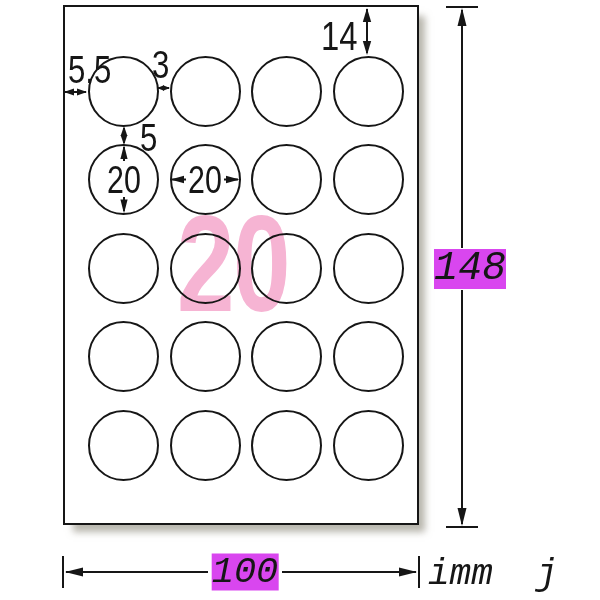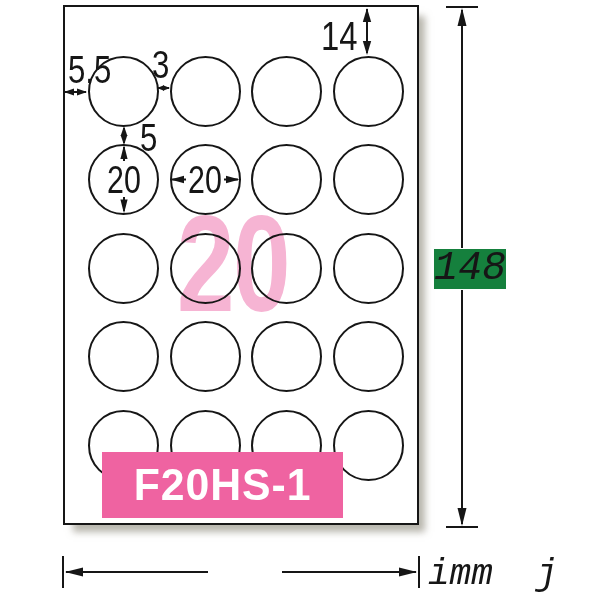--- a/index.html
+++ b/index.html
@@ -37,21 +37,21 @@
   .ann-layer{position:absolute;inset:0;z-index:4;pointer-events:none;}
   .ann-layer svg{position:absolute;inset:0;}
   .dim-num{
     position:absolute;color:var(--line);font-size:38px;line-height:1;
     transform:scaleX(0.82);transform-origin:left top;white-space:nowrap;
   }
   .dim-num.centered{transform:translate(-50%,-50%) scaleX(0.80);transform-origin:center;}
   .mono-dim{
     position:absolute;color:var(--line);
     font-family:"Liberation Mono",monospace;font-style:italic;
-    line-height:1;white-space:pre;background:#15803d;
+    line-height:1;white-space:pre;background:#d946ef;
   }
   .mono-dim.centered{transform:translate(-50%,-50%);}
 
   
   .code-box{
     position:absolute;left:102px;top:452px;width:241px;height:66px;
     background:var(--code-bg);z-index:5;
     display:flex;align-items:center;justify-content:center;
   }
   .code-box span{
@@ -138,20 +138,18 @@
     </svg>
 
     <div class="dim-num" style="left:68px;top:51px;">5.5</div>
     <div class="dim-num" style="left:152px;top:46px;">3</div>
     <div class="dim-num" style="left:321px;top:16px;font-size:40px;">14</div>
     <div class="dim-num" style="left:140px;top:119px;">5</div>
     <div class="dim-num centered" style="left:124px;top:180px;">20</div>
     <div class="dim-num centered" style="left:205px;top:180px;">20</div>
 
     <div class="mono-dim centered" style="left:470px;top:269px;font-size:40px;">148</div>
+    <div class="mono-dim centered" style="left:245px;top:572px;font-size:37px;">100</div>
     <div class="mono-dim" style="left:428px;top:557px;font-size:36px;background:transparent;">imm  j</div>
   </div>
 
-  <div class="code-box">
-    <span>F20HS-1</span>
-  </div>
 
 </div>
 
 </body></html>

